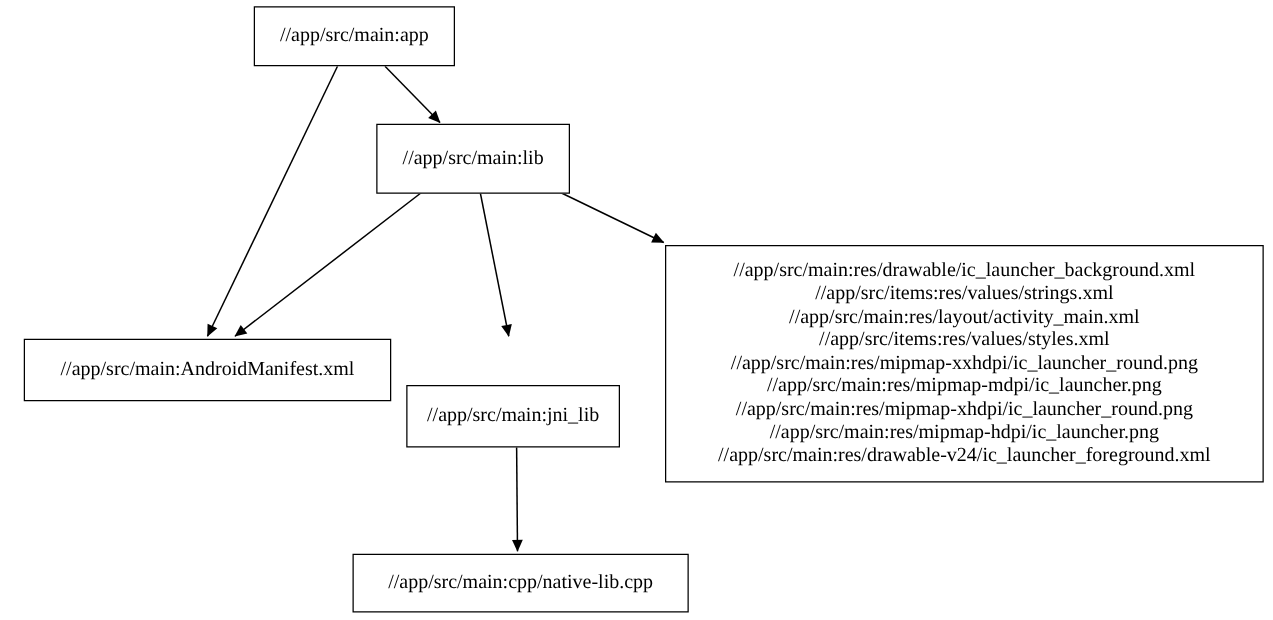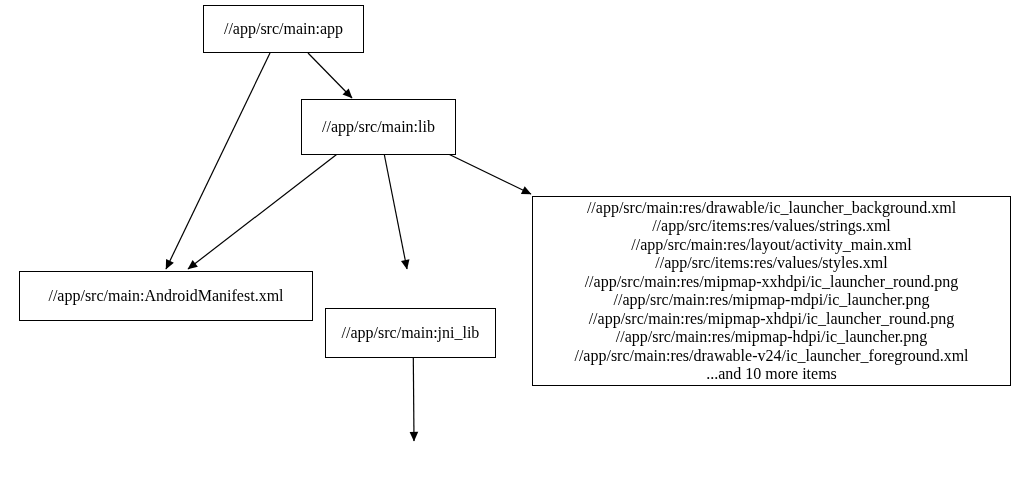--- a/index.html
+++ b/index.html
@@ -87,17 +87,19 @@
   <div class="node node-resources">
     <div class="res-line">//app/src/main:res/drawable/ic_launcher_background.xml</div>
     <div class="res-line">//app/src/items:res/values/strings.xml</div>
     <div class="res-line">//app/src/main:res/layout/activity_main.xml</div>
     <div class="res-line">//app/src/items:res/values/styles.xml</div>
     <div class="res-line">//app/src/main:res/mipmap-xxhdpi/ic_launcher_round.png</div>
     <div class="res-line">//app/src/main:res/mipmap-mdpi/ic_launcher.png</div>
     <div class="res-line">//app/src/main:res/mipmap-xhdpi/ic_launcher_round.png</div>
     <div class="res-line">//app/src/main:res/mipmap-hdpi/ic_launcher.png</div>
     <div class="res-line">//app/src/main:res/drawable-v24/ic_launcher_foreground.xml</div>
-    <div class="res-line">...and 10 more items</div>
   </div>
 
+  <div class="node node-native-lib">
+    <span>//app/src/main:cpp/native-lib.cpp</span>
+  </div>
 
 </div>
 
 </body></html>

